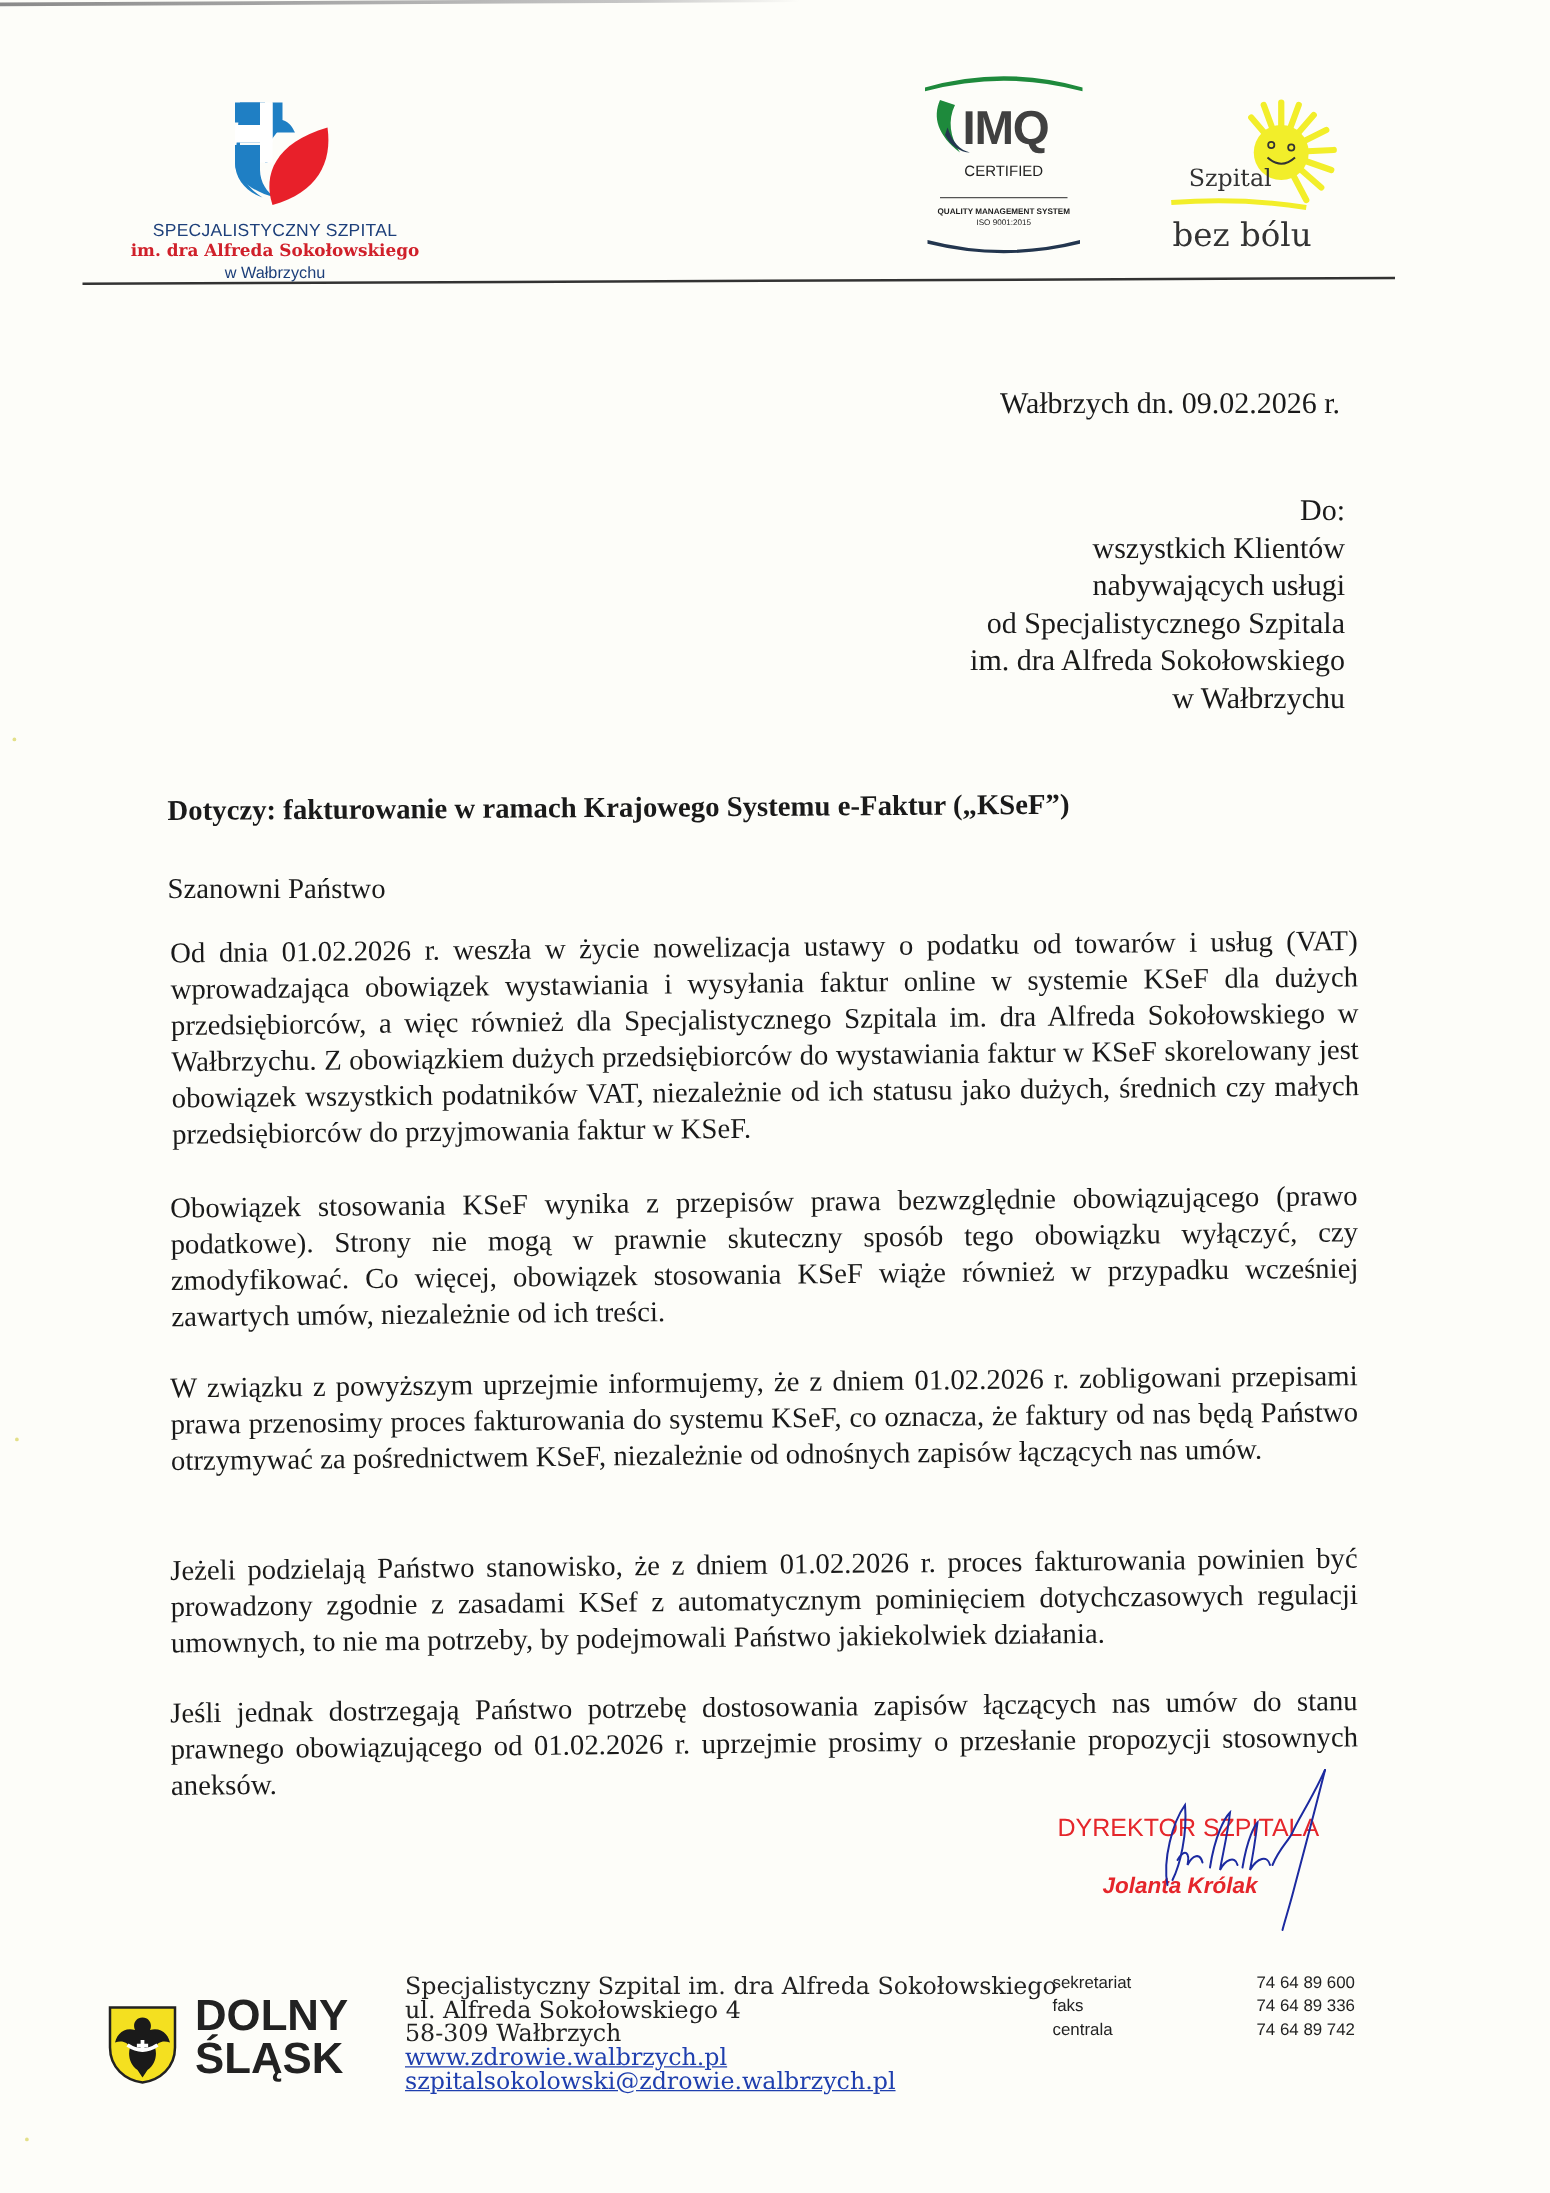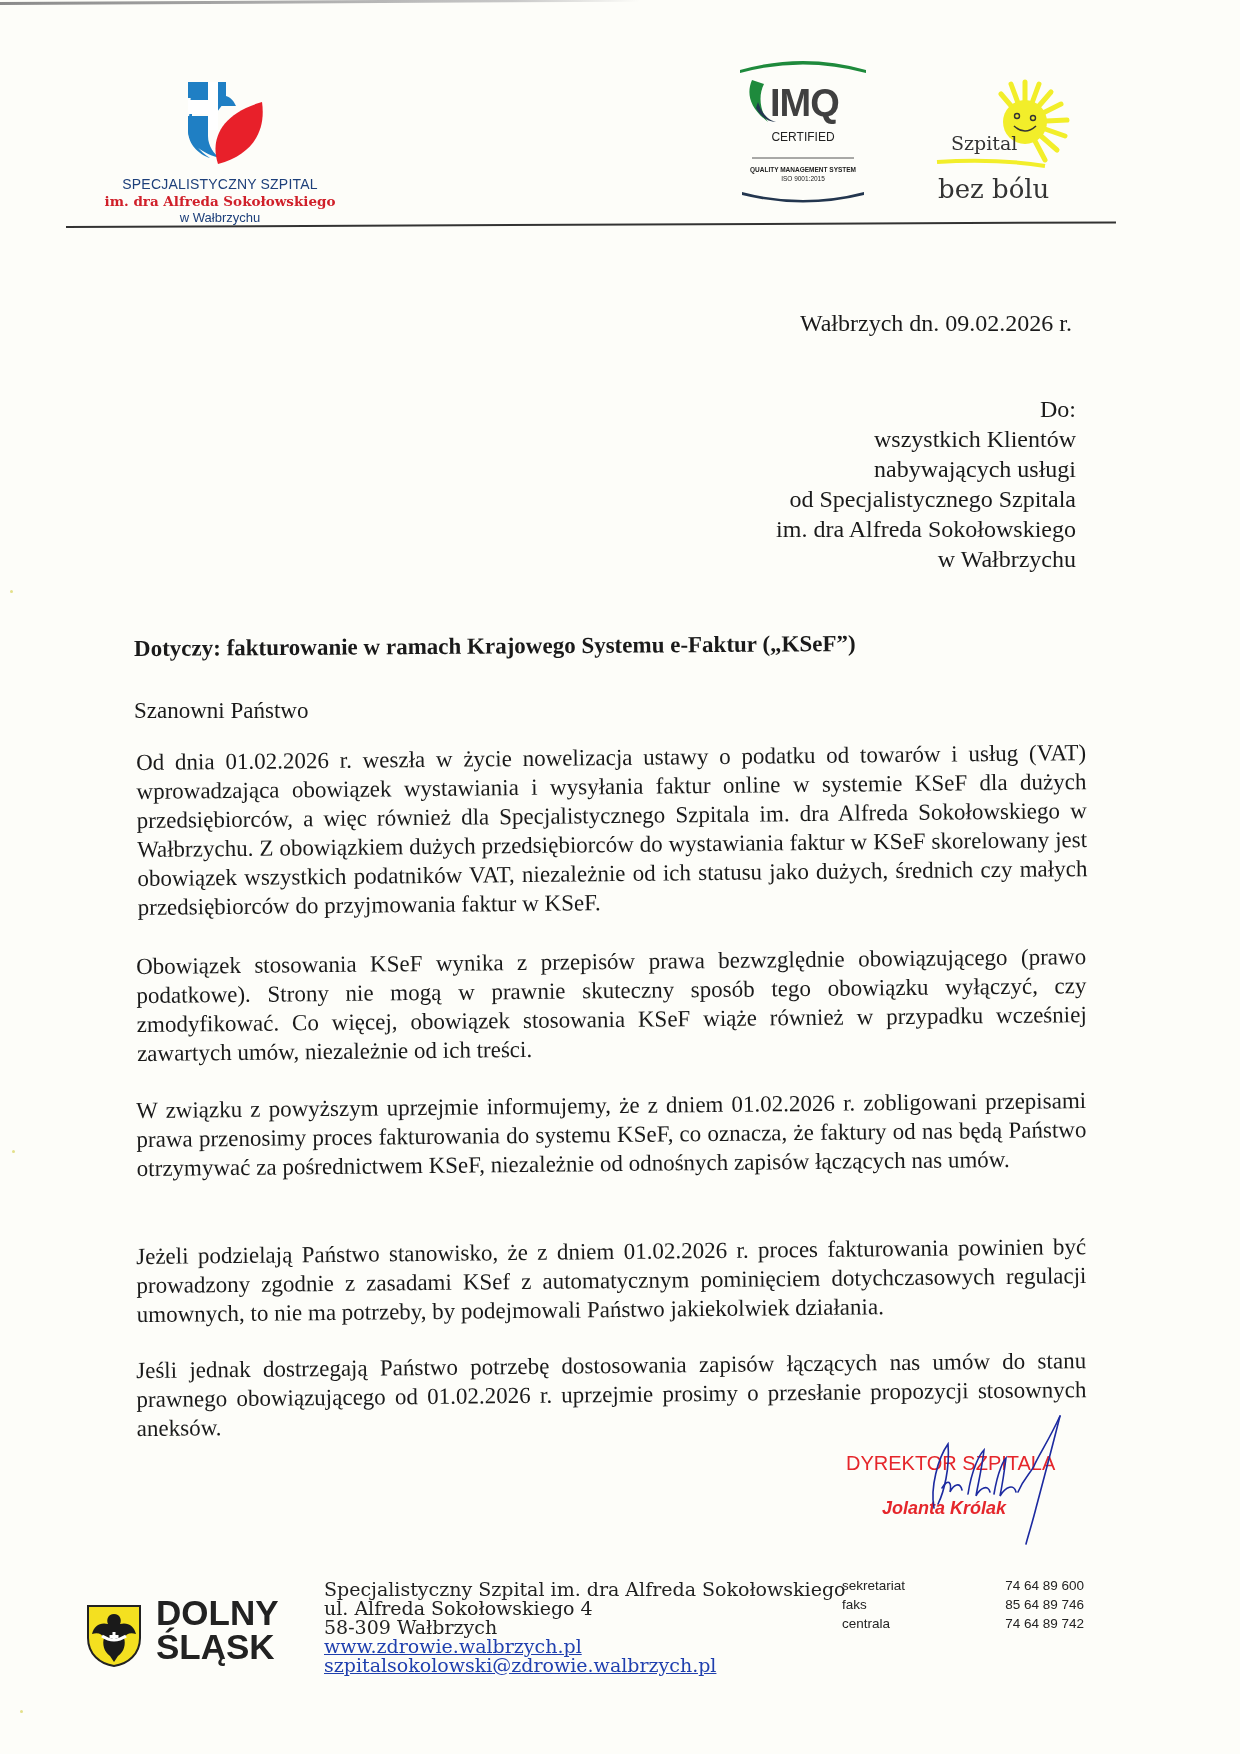--- a/index.html
+++ b/index.html
@@ -182,21 +182,21 @@
   <div><a>szpitalsokolowski@zdrowie.walbrzych.pl</a></div>
 </div>
 
 <div class="phones">
   <div class="row">
     <span>sekretariat</span>
     <span>74 64 89 600</span>
   </div>
   <div class="row">
     <span>faks</span>
-    <span>85 64 89 746</span>
+    <span>74 64 89 336</span>
   </div>
   <div class="row">
     <span>centrala</span>
     <span>74 64 89 742</span>
   </div>
 </div>
 
 <div class="speck" style="left:10px;top:590px;"></div>
 <div class="speck" style="left:12px;top:1150px;"></div>
 <div class="speck" style="left:20px;top:1710px;"></div>

